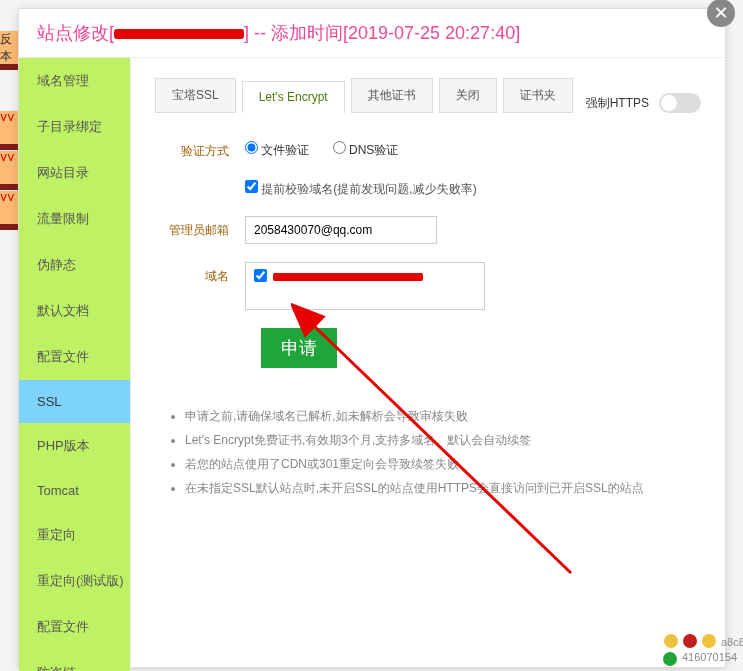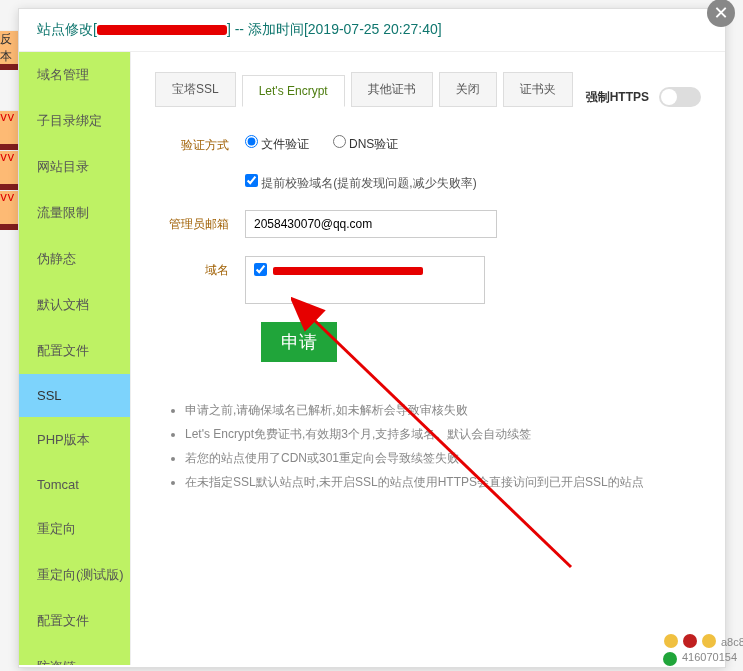--- a/index.html
+++ b/index.html
@@ -44,22 +44,22 @@
       color: #fff;
       display: flex;
       align-items: center;
       justify-content: center;
       font-size: 18px;
       cursor: pointer;
       z-index: 10;
     }
     .modal-header {
       padding: 12px 18px;
-      font-size: 14px;
-      color: #0f766e;
+      font-size: 18px;
+      color: #ec4899;
       border-bottom: 1px solid #eee;
     }
     .modal-header .redact {
       display: inline-block;
       width: 130px;
       height: 10px;
       background: #e60000;
       vertical-align: middle;
       border-radius: 3px;
     }
@@ -110,21 +110,20 @@
     .tab.active {
       background: #fff;
       border-bottom: 1px solid #fff;
       color: #4d7c0f;
     }
     .https-toggle {
       margin-left: auto;
       display: flex;
       align-items: center;
       gap: 10px;
-      font-weight: bold;
     }
     .toggle-switch {
       width: 42px;
       height: 20px;
       background: #ddd;
       border-radius: 10px;
       position: relative;
       cursor: pointer;
     }
     .toggle-switch::after {
@@ -146,21 +145,21 @@
       width: 90px;
       text-align: right;
       padding-right: 16px;
       padding-top: 6px;
       color: #a16207;
     }
     .radio-group { padding-top: 4px; }
     .radio-group label { margin-right: 20px; }
     .checkbox-row { padding-top: 2px; color: #555; }
     input[type="text"] {
-      width: 252px;
+      width: 192px;
       padding: 6px 8px;
       border: 1px solid #ccc;
       font-size: 12px;
     }
     .domain-box {
       width: 240px;
       min-height: 48px;
       border: 1px solid #ccc;
       padding: 6px 8px;
       display: flex;

